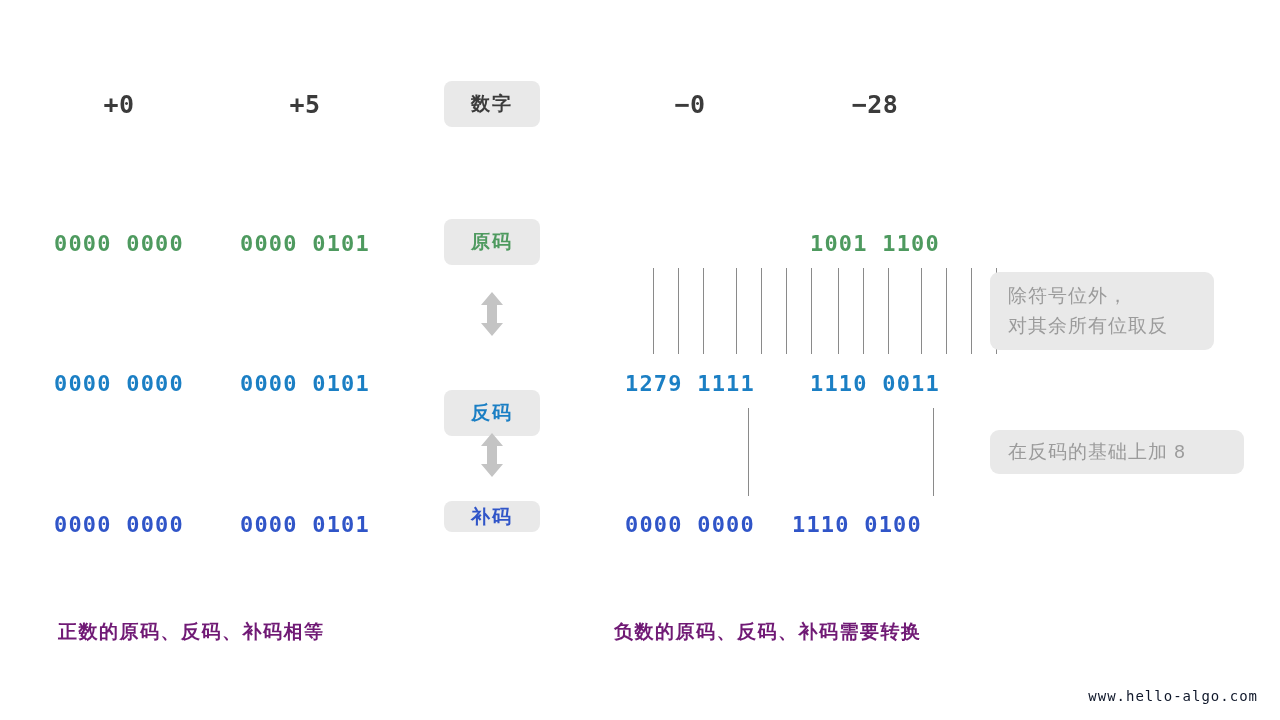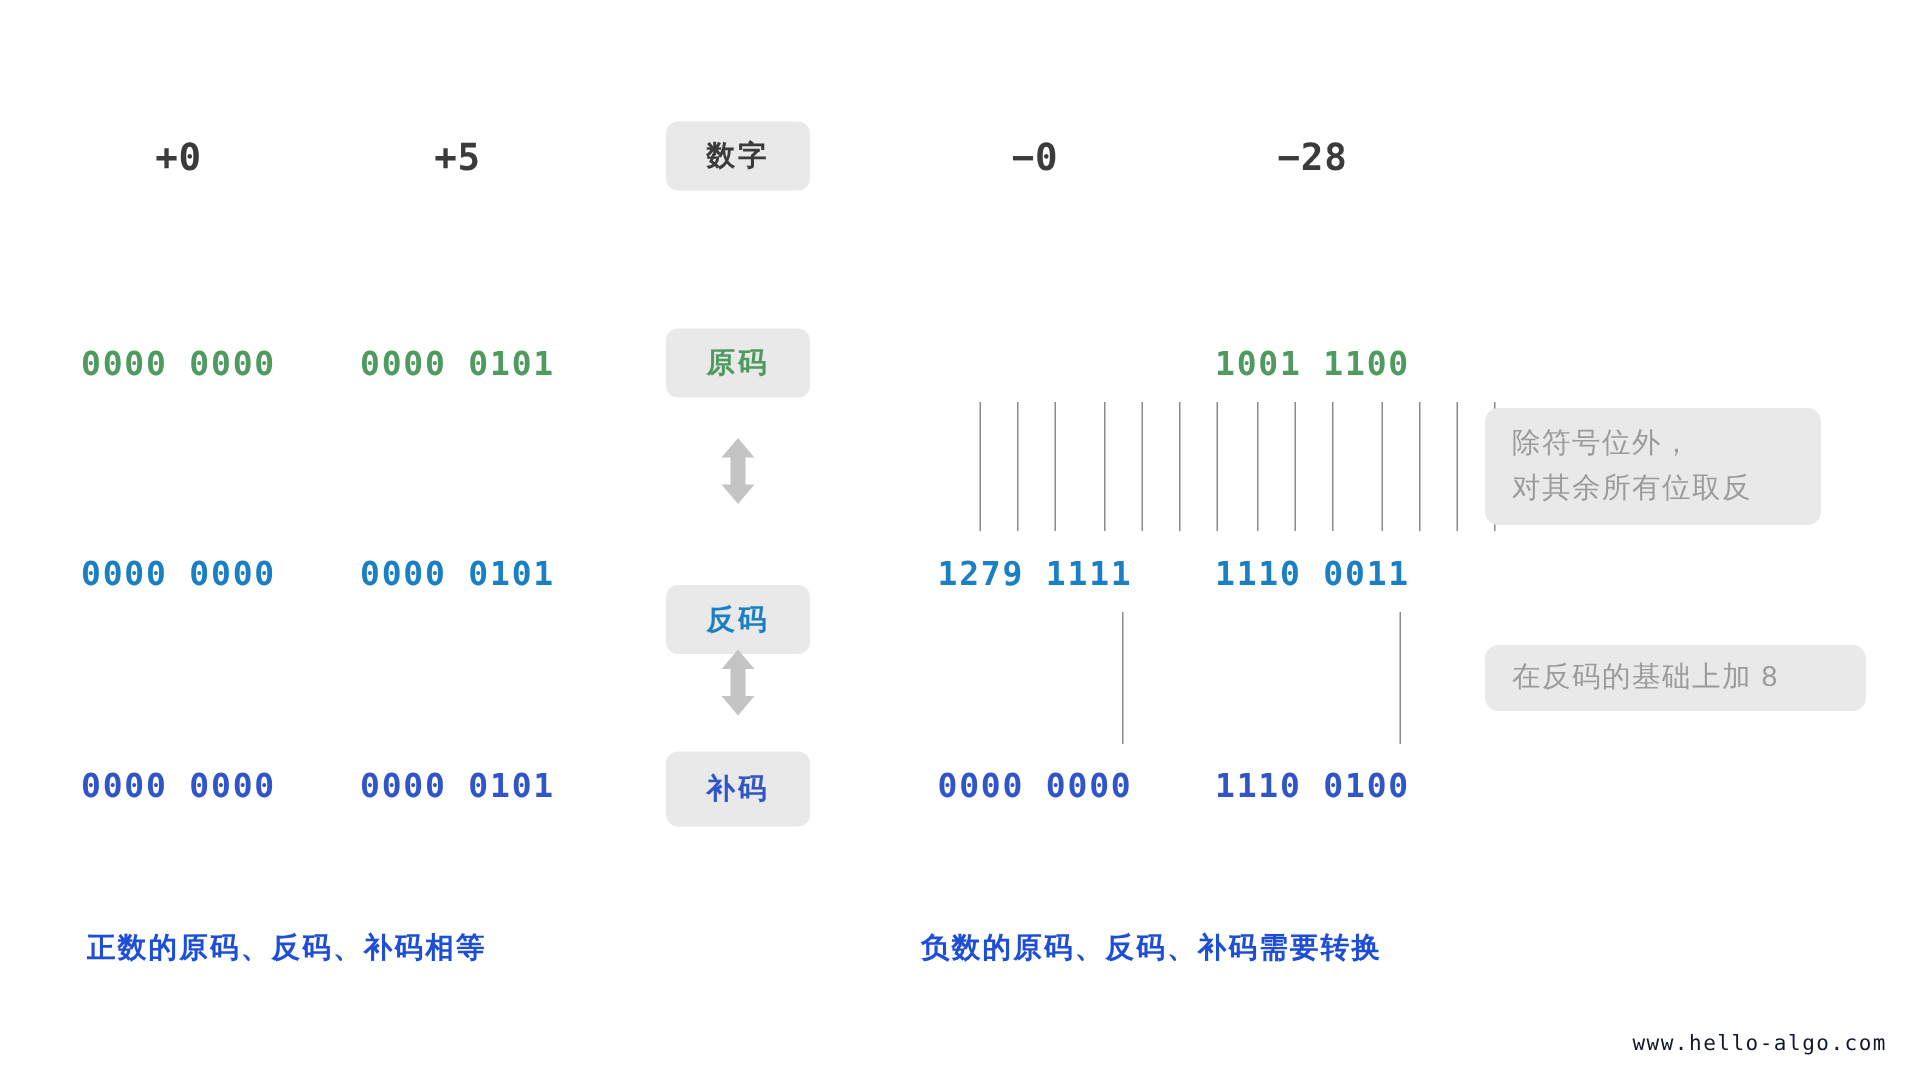--- a/index.html
+++ b/index.html
@@ -78,21 +78,21 @@
     display: flex;
     flex-direction: column;
     justify-content: center;
     padding: 0 18px;
     box-sizing: border-box;
   }
 
   
   .footer {
     position: absolute;
-    color: #1d4ed8;
+    color: #701a75;
     font-size: 19px;
     font-weight: bold;
     letter-spacing: 1.5px;
     white-space: pre;
   }
 
   
   .watermark {
     position: absolute;
     right: 22px;
@@ -138,23 +138,23 @@
   <div class="cell bits blue" style="left:46px; top:365px; width:146px; height:36px;">0000 0000</div>
   <div class="cell bits blue" style="left:232px; top:365px; width:146px; height:36px;">0000 0101</div>
   <div class="cell bits blue" style="left:617px; top:365px; width:146px; height:36px;">1279 1111</div>
   <div class="cell bits blue" style="left:802px; top:365px; width:146px; height:36px;">1110 0011</div>
 
   <div class="badge blue" style="left:444px; top:360px; width:96px; height:46px;margin-top:30px;">反码</div>
 
   <div class="cell bits indigo" style="left:46px; top:506px; width:146px; height:36px;">0000 0000</div>
   <div class="cell bits indigo" style="left:232px; top:506px; width:146px; height:36px;">0000 0101</div>
   <div class="cell bits indigo" style="left:617px; top:506px; width:146px; height:36px;">0000 0000</div>
-  <div class="cell bits indigo" style="left:802px; top:506px; width:146px; height:36px;">1110 0100</div>
+  <div class="cell bits indigo" style="left:784px; top:506px; width:146px; height:36px;">1110 0100</div>
 
-  <div class="badge indigo" style="left:444px; top:501px; width:96px; height:50px;">补码</div>
+  <div class="badge indigo" style="left:444px; top:501px; width:96px; height:31px;">补码</div>
 
   <div class="dblarrow" style="left:478px; top:291px;">
     <svg width="28" height="46" viewBox="0 0 28 46">
       <path d="M14 1 L25 14 L19 14 L19 32 L25 32 L14 45 L3 32 L9 32 L9 14 L3 14 Z" fill="#c4c4c4"></path>
     </svg>
   </div>
   <div class="dblarrow" style="left:478px; top:432px;">
     <svg width="28" height="46" viewBox="0 0 28 46">
       <path d="M14 1 L25 14 L19 14 L19 32 L25 32 L14 45 L3 32 L9 32 L9 14 L3 14 Z" fill="#c4c4c4"></path>
     </svg>

